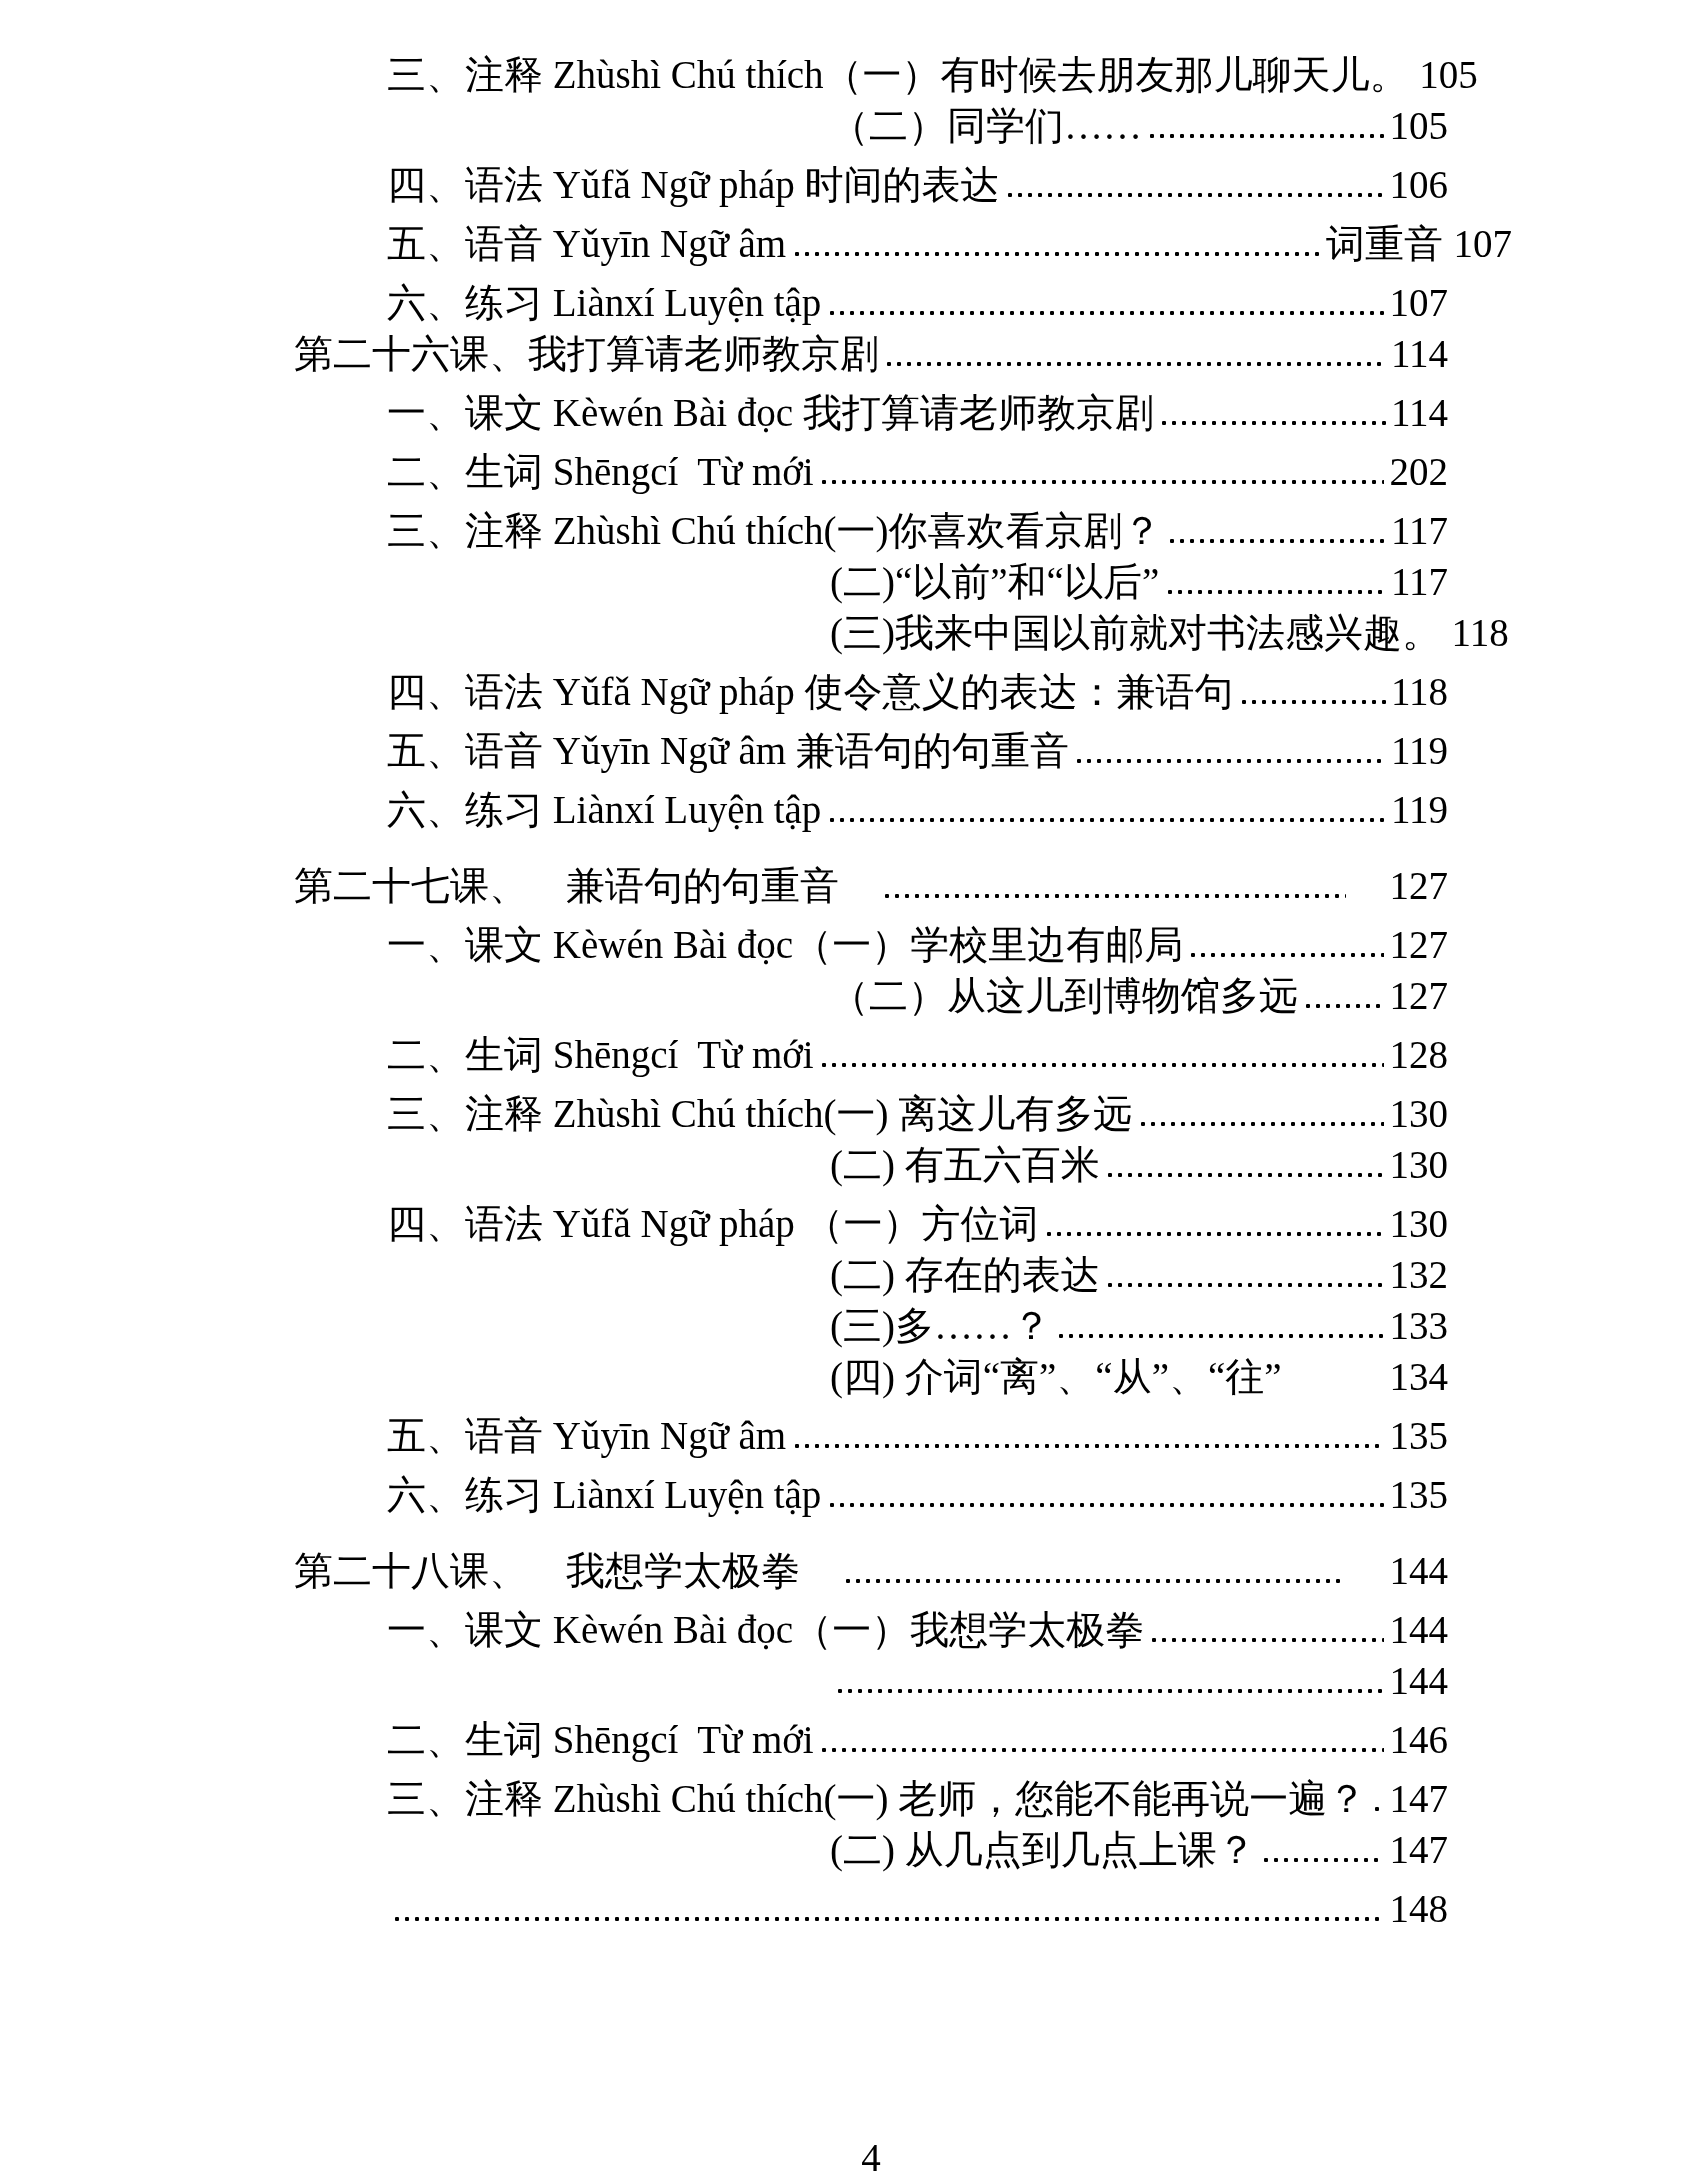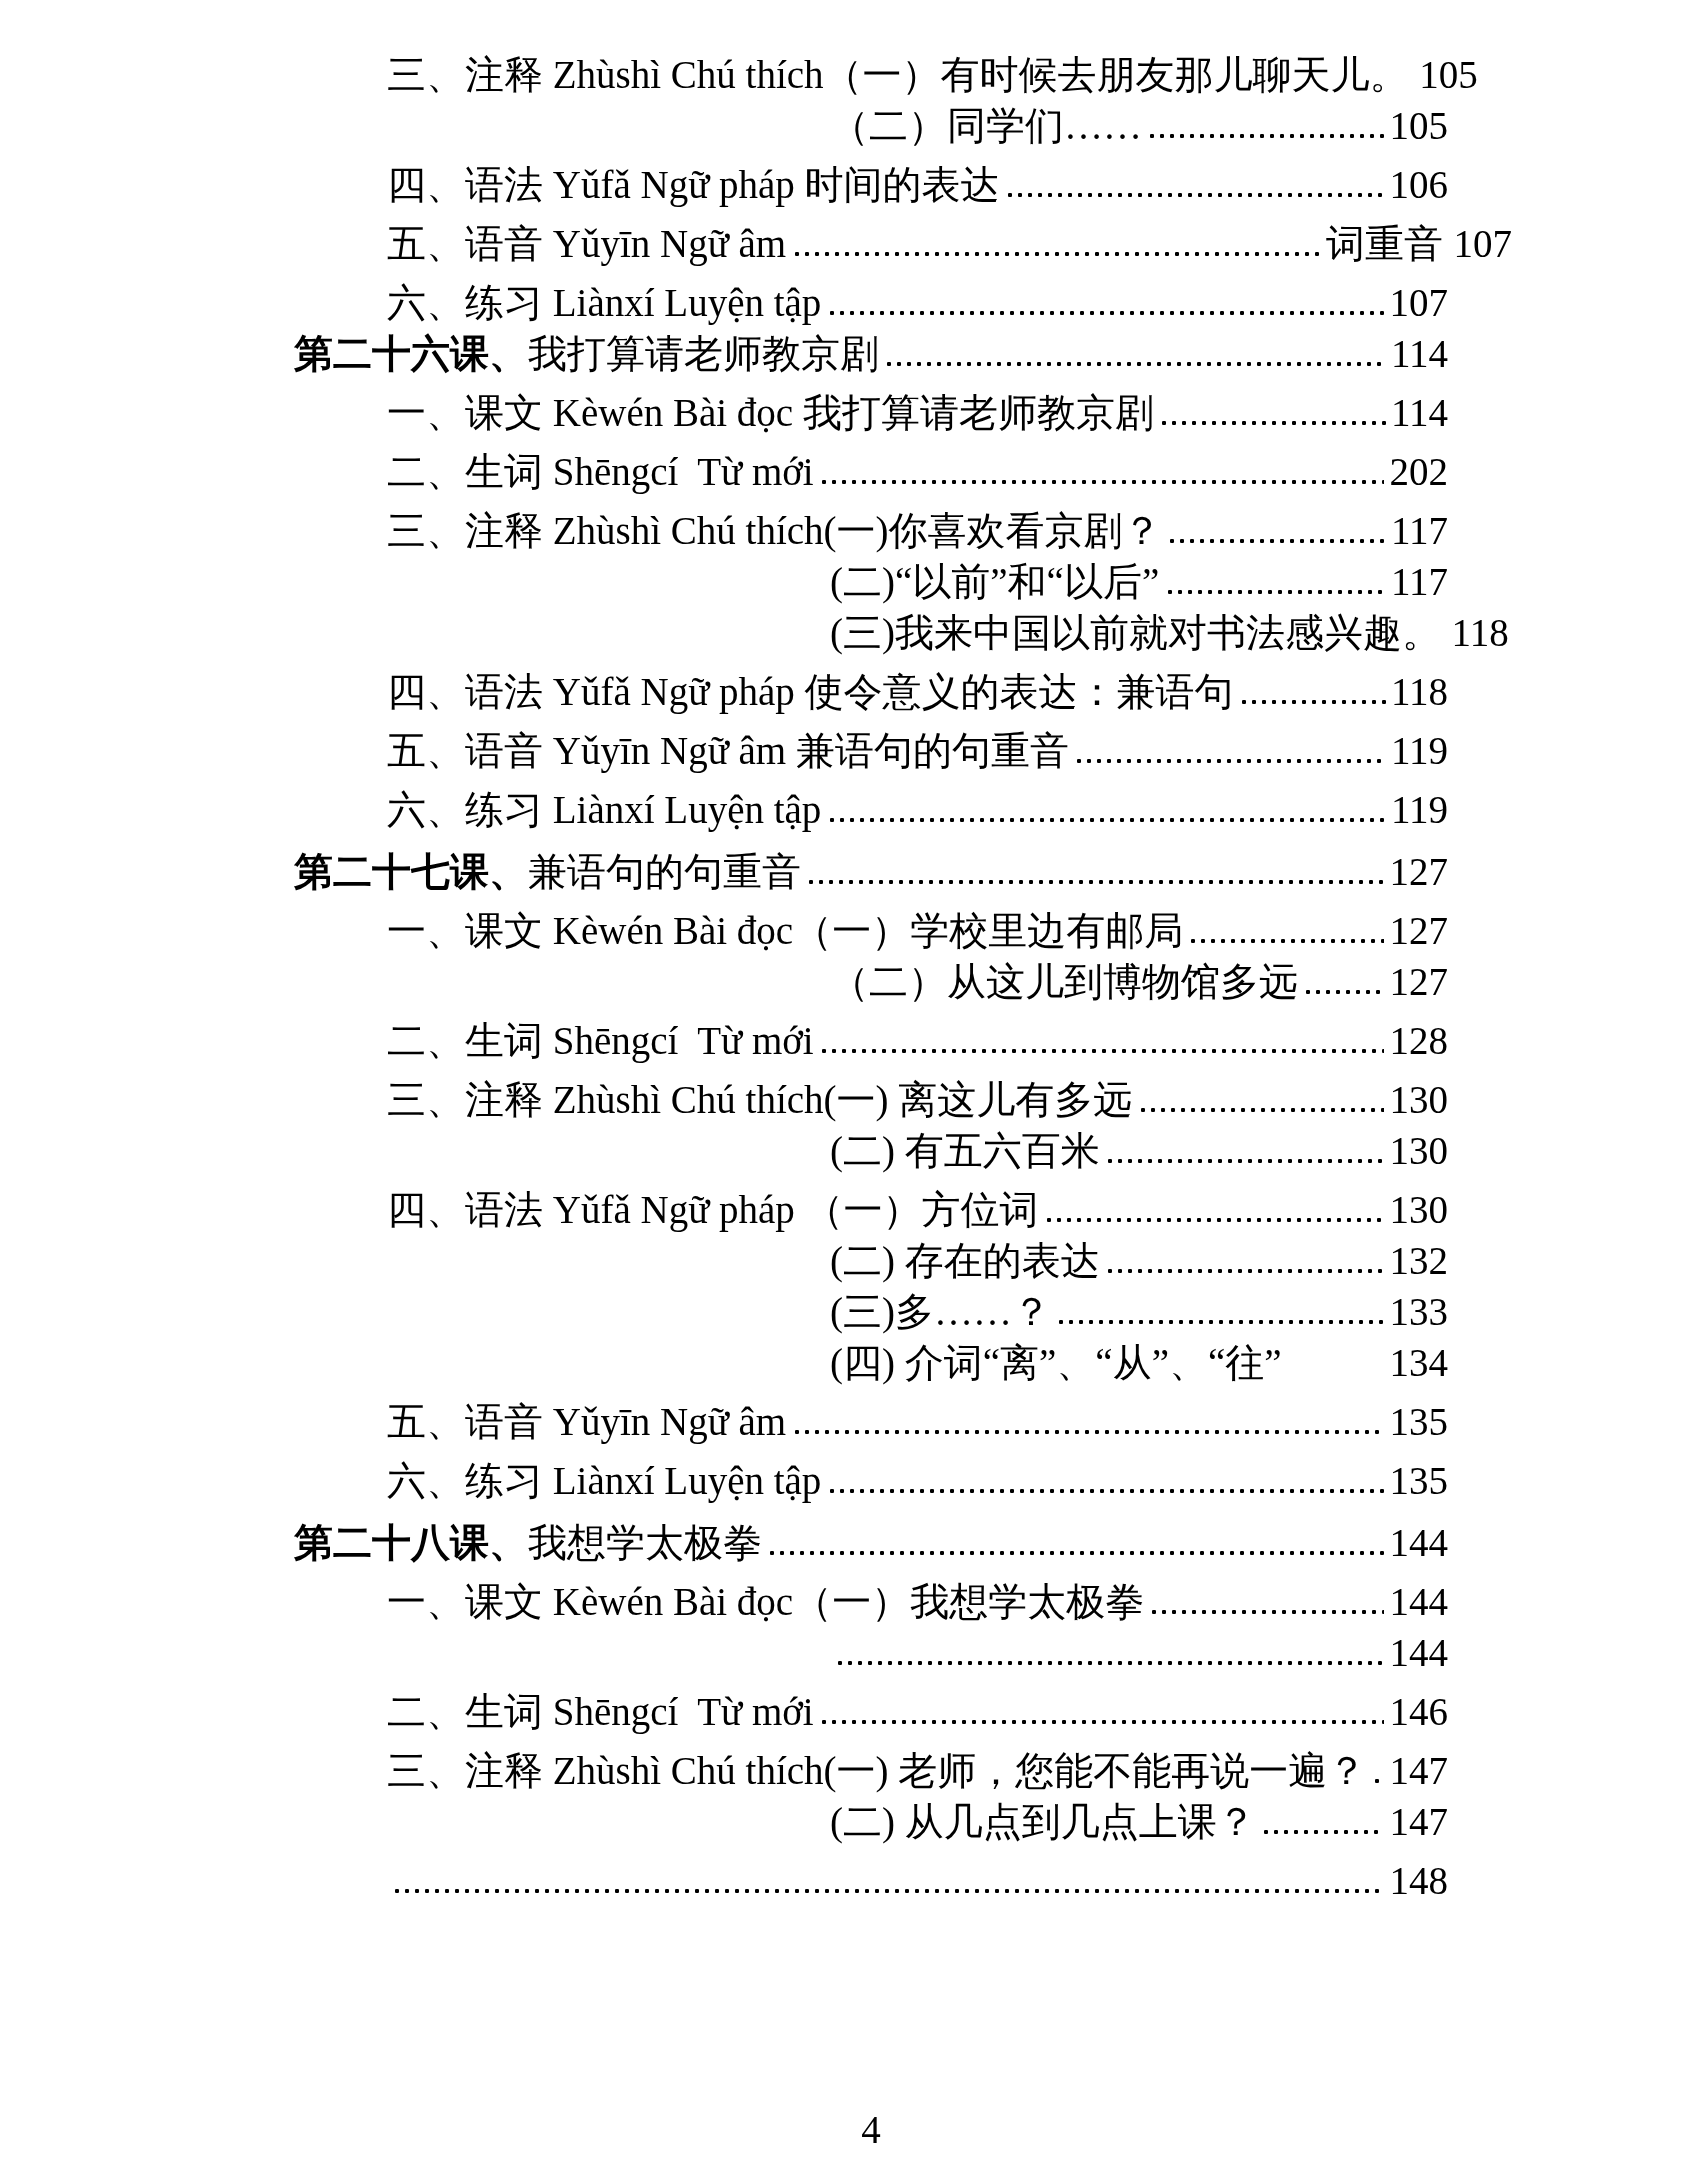--- a/index.html
+++ b/index.html
@@ -17,25 +17,25 @@
     left: 294px;
     top: 41px;
     width: 1154px;
   }
   .toc-line {
     display: flex;
     align-items: baseline;
     line-height: 51px;
     font-size: 39px;
   }
-  .toc-line.gap { margin-top: 11px; }
+  .toc-line.gap { margin-top: 25px; gap: 38px; }
   .lvl-lesson { padding-left: 0; }
   .lvl-item   { padding-left: 93px; margin-top: 8px; }
   .lvl-sub    { padding-left: 536px; }
-  .bold { font-weight: bold; white-space: pre; }
+  .bold { font-weight: normal; white-space: pre; }
   .label { white-space: pre; }
   .leader {
     flex: 1 1 0;
     min-width: 0;
     height: 8px;
     margin: 0 5.3px;
     background-image: radial-gradient(circle, #000 2px, transparent 2.4px);
     background-size: 10px 6px;
     background-repeat: repeat-x;
     background-position: left bottom;

